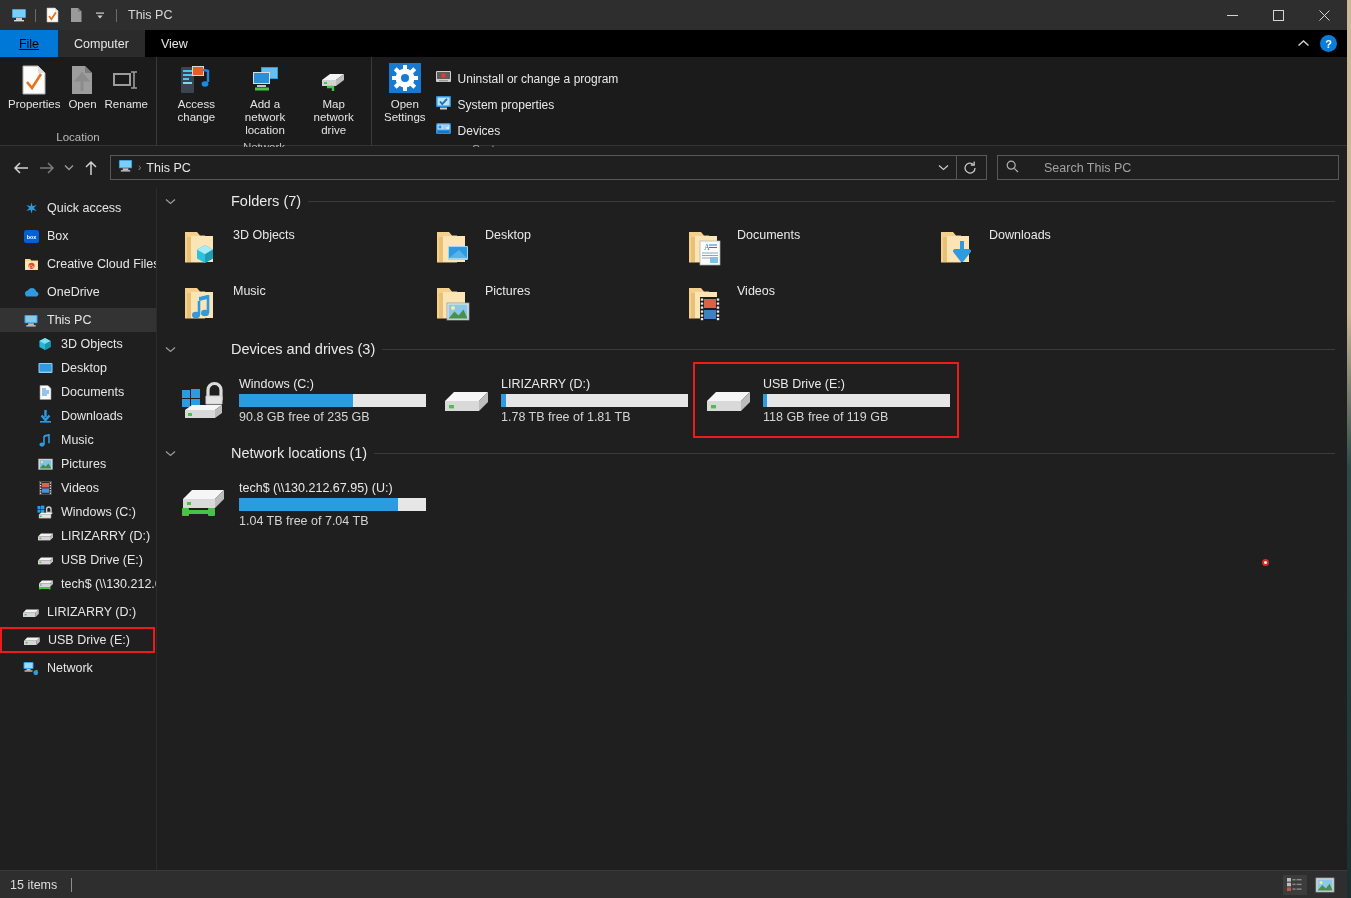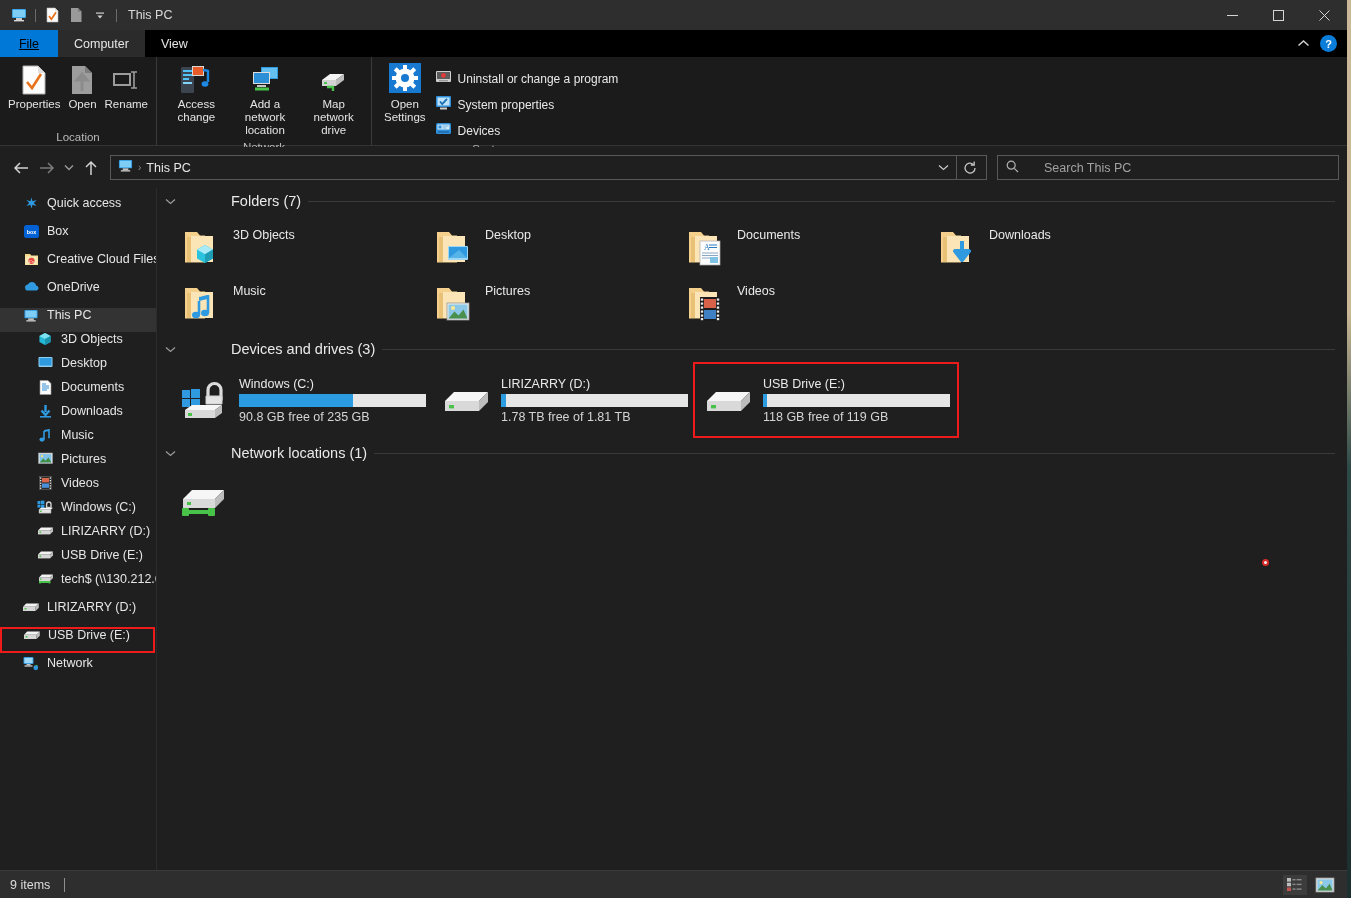--- a/index.html
+++ b/index.html
@@ -115,21 +115,21 @@
   }
   .search-ph { font-size: 12.5px; color: #a2a2a2; }
 
   
   .navpane {
     position: absolute; top: 188px; left: 0; width: 157px; height: 682px;
     background: #1f1f1f; border-right: 1px solid #2c2c2c;
     padding-top: 8px; overflow: hidden;
   }
   .navitem {
-    display: flex; align-items: flex-start; height: 24px; gap: 7px;
+    display: flex; align-items: center; height: 24px; gap: 7px;
     font-size: 12.5px; color: #e6e6e6; white-space: nowrap; position: relative;
   }
   .navitem.sel { background: #333333; }
   .navitem .ni-ico { width: 18px; display: flex; align-items: center; justify-content: center; flex-shrink: 0; }
   .navitem.lvl0 { padding-left: 22px; }
   .navitem.lvl1 { padding-left: 36px; }
   .navitem.spaced { margin-top: 4px; }
   .navitem.redbox {
     outline: 2px solid #ee1b1b; outline-offset: -1px; width: 153px; margin-left: 1px;
   }
@@ -928,28 +928,35 @@
           <svg width="50" height="44" viewBox="0 0 50 44">
             <path d="M3 17l9-9h32l-9 9z" fill="#f6f6f6"></path>
             <path d="M3 17h32v9H3z" fill="#d9d9d9"></path>
             <path d="M35 17l9-9v9l-9 9z" fill="#bdbdbd"></path>
             <rect x="7" y="20" width="4" height="3" fill="#49c24a"></rect>
             <path d="M9 30h22" stroke="#49c24a" stroke-width="4"></path>
             <rect x="2" y="26" width="7" height="8" rx="1" fill="#49c24a"></rect>
             <rect x="28" y="26" width="7" height="8" rx="1" fill="#49c24a"></rect>
           </svg>
         </span>
+        <span class="d-info">
+          <span class="d-name">tech$ (\\130.212.67.95) (U:)</span>
+          <span class="bar">
+              <i style="width:85%"></i>
+            </span>
+          <span class="d-free">1.04 TB free of 7.04 TB</span>
+        </span>
       </div>
     </div>
 
     <div class="dot-marker"></div>
   </div>
 
   <div class="statusbar">
-    <span class="st-text">9 items</span>
+    <span class="st-text">15 items</span>
     <span class="st-sep"></span>
     <span class="st-right">
       <span class="viewbtn act">
         <svg width="18" height="15" viewBox="0 0 18 15">
           <rect x="1" y="1" width="4" height="3.6" fill="#bdbdbd"></rect>
             <rect x="6.5" y="2" width="3" height="1.4" fill="#8a8a8a"></rect>
             <rect x="10.6" y="2" width="5" height="1.4" fill="#8a8a8a"></rect>
           <rect x="1" y="5.7" width="4" height="3.6" fill="#bdbdbd"></rect>
             <rect x="6.5" y="6.7" width="3" height="1.4" fill="#8a8a8a"></rect>
             <rect x="10.6" y="6.7" width="5" height="1.4" fill="#8a8a8a"></rect>

